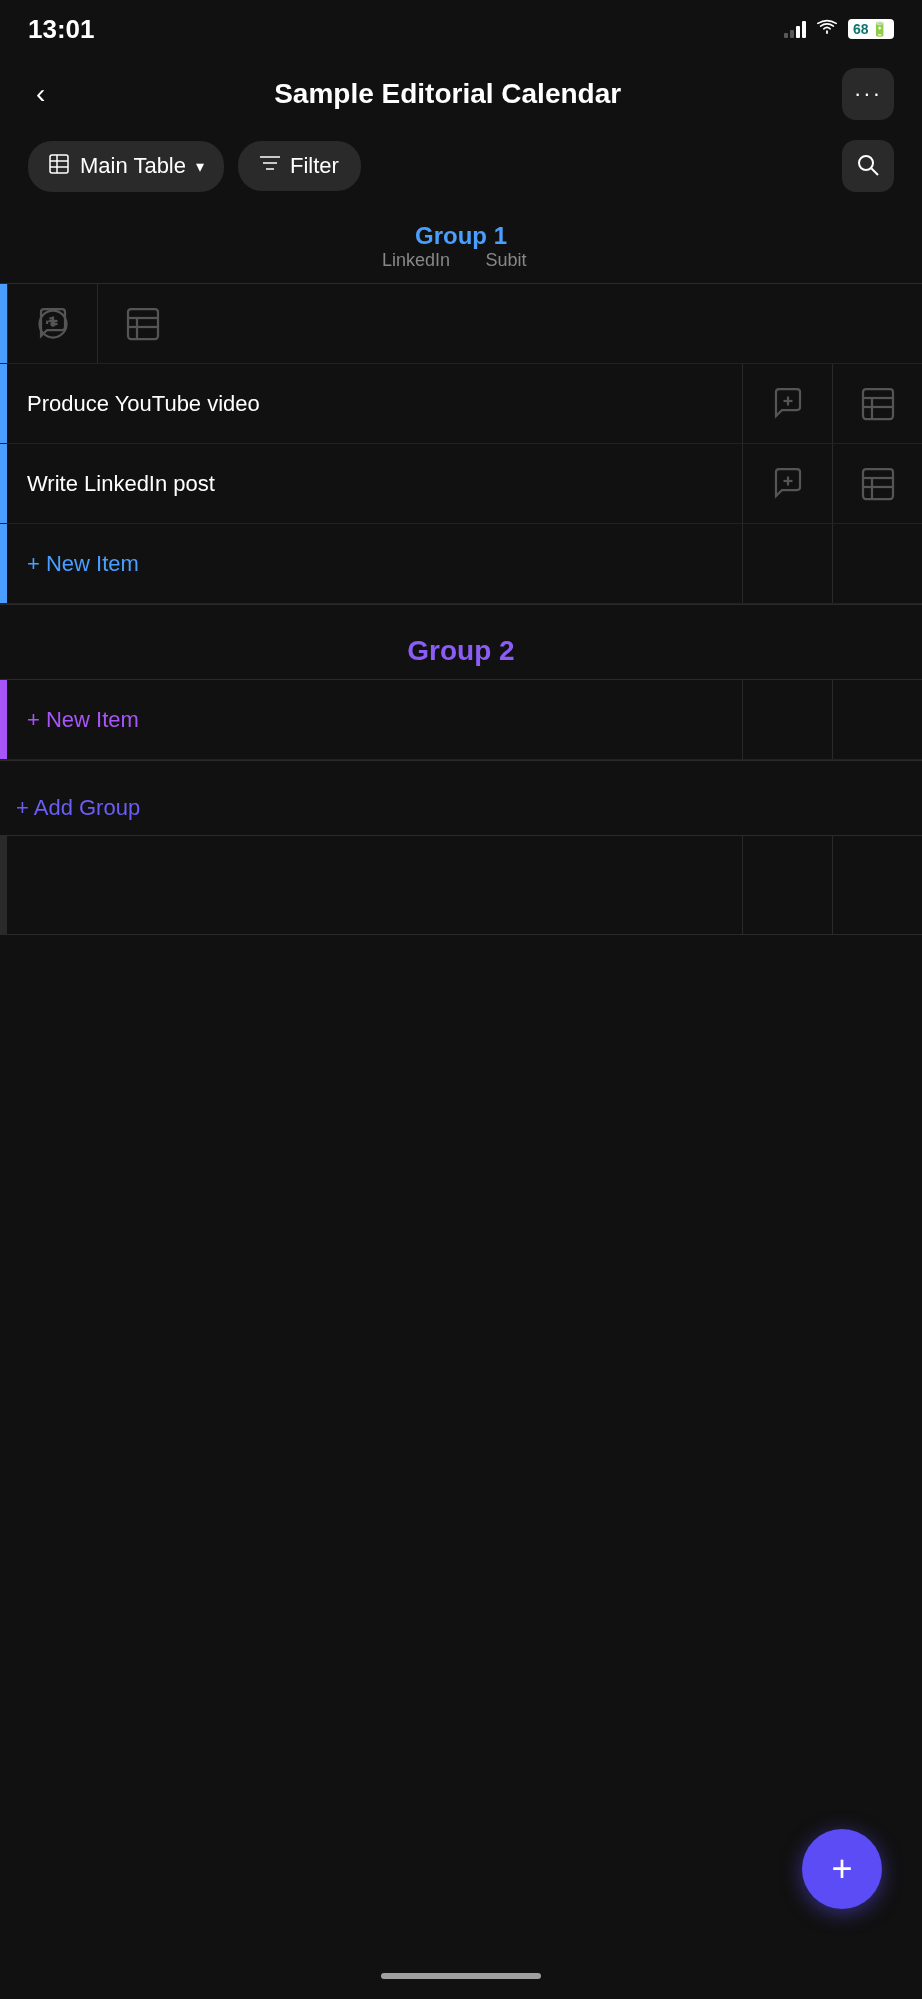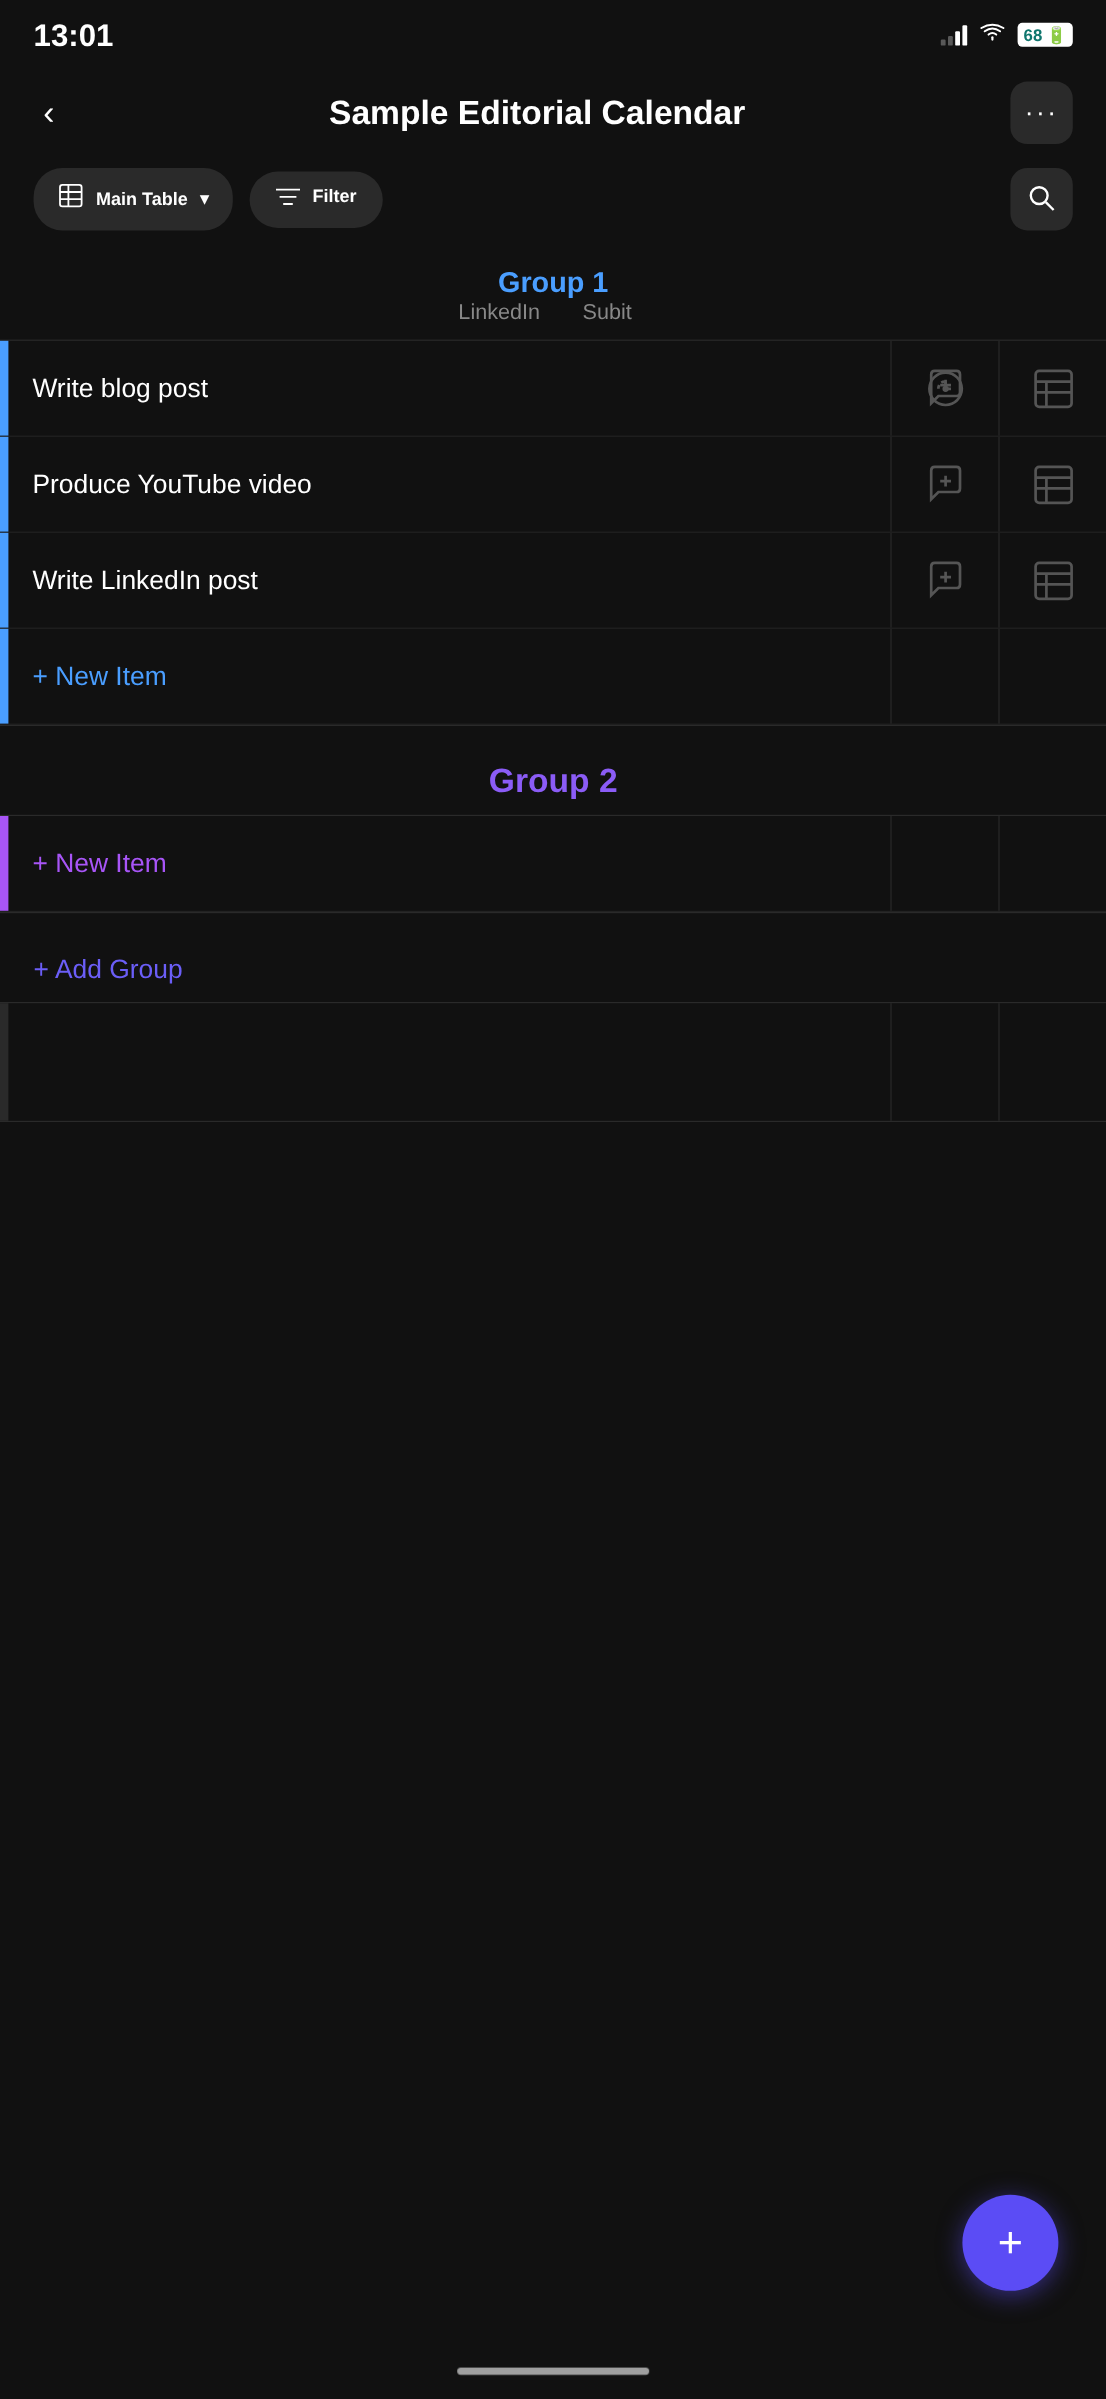--- a/index.html
+++ b/index.html
@@ -120,22 +120,22 @@
       display: flex;
       align-items: center;
       gap: 10px;
       padding: 12px 20px;
       font-size: 20px;
     }
     .toolbar-btn-icon {
       font-size: 20px;
     }
     .toolbar-btn-label {
-      font-size: 15px;
-      font-weight: 700;
+      font-size: 22px;
+      font-weight: 400;
     }
     .toolbar-btn-chevron {
       font-size: 16px;
     }
     .filter-btn {
       background: #2a2a2a;
       border: none;
       border-radius: 24px;
       color: #ffffff;
       cursor: pointer;
@@ -258,21 +258,21 @@
     .row-subitems-cell svg {
       width: 36px;
       height: 36px;
       stroke: #555555;
       fill: none;
       stroke-width: 1.5;
     }
 
     
     .add-group-row {
-      padding: 14px 28px;
+      padding: 14px 16px;
       cursor: pointer;
     }
     .add-group-label {
       font-size: 22px;
       color: #6b5ef7;
       font-weight: 500;
     }
 
     
     .empty-row {
@@ -402,21 +402,20 @@
   <div style="display:flex; align-items: center;">
     <span class="col-header">LinkedIn</span>
     <span class="col-header">Subit</span>
   </div>
 </div>
 
 <div class="group-table">
 
   <div class="table-row">
     <div class="group-stripe-1"></div>
-    <div class="row-label-cell">Write blog post</div>
     <div class="row-icon-cell">
       <svg viewBox="0 0 24 24">
         <circle cx="12" cy="12" r="9"></circle>
         <line x1="12" y1="8" x2="12" y2="12"></line>
         <line x1="12" y1="12" x2="15" y2="12"></line>
         <circle cx="12" cy="12" r="1" fill="#555555"></circle>
         <path d="M8 12 Q8 8 12 8" stroke-dasharray="2 2"></path>
 
         <path d="M4 4 Q4 2 6 2 L18 2 Q20 2 20 4 L20 14 Q20 16 18 16 L8 16 L4 20 L4 4Z" stroke="#555" fill="none" stroke-width="1.5"></path>
         <line x1="12" y1="7" x2="12" y2="13" stroke="#555" stroke-width="1.5"></line>

